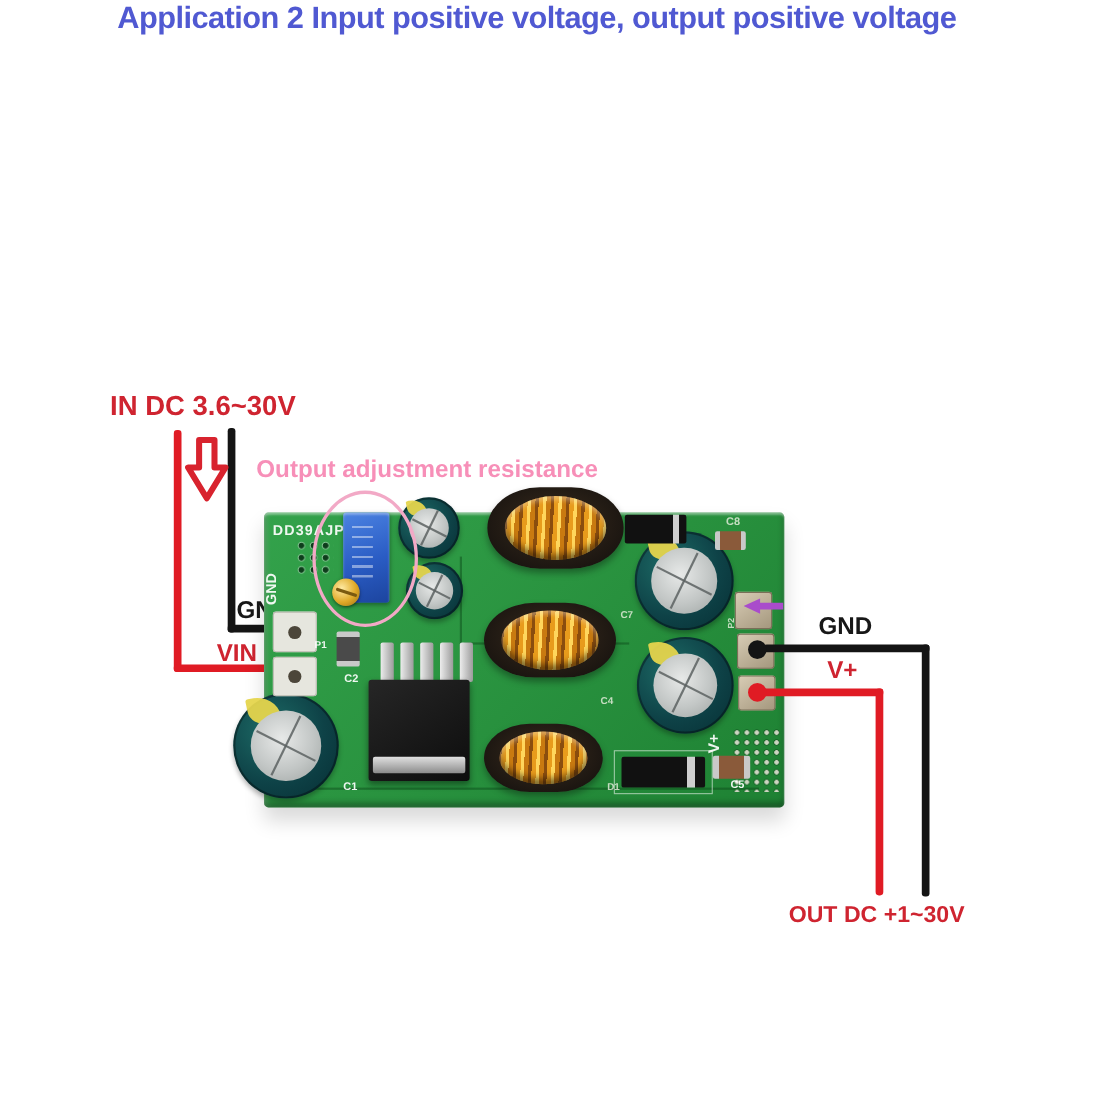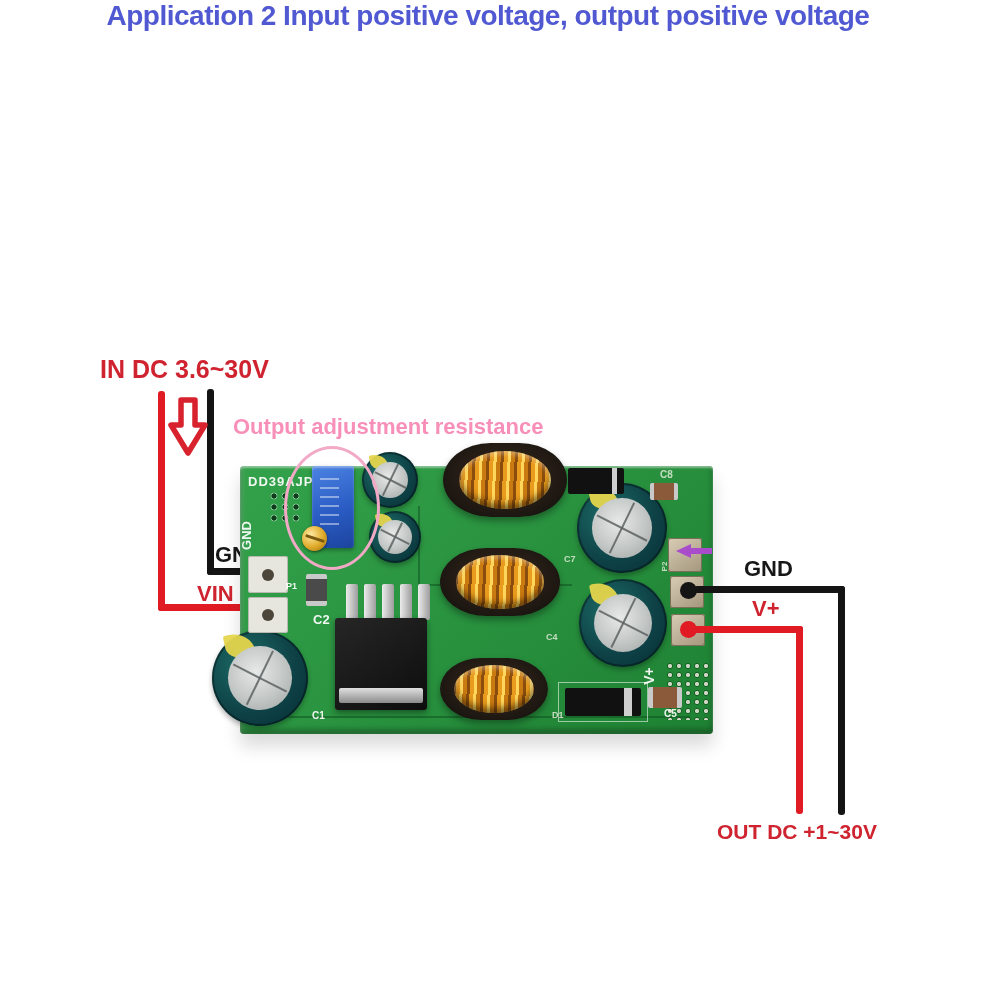--- a/index.html
+++ b/index.html
@@ -194,21 +194,21 @@
     <div class="smd" style="left:410px;top:17px;width:28px;height:17px;"></div>
 
     <div class="pad white" style="left:8px;top:90px;width:40px;height:37px;">
       <div class="pad-hole"></div>
     </div>
     <div class="pad white" style="left:8px;top:131px;width:40px;height:36px;">
       <div class="pad-hole"></div>
     </div>
     <div class="silk" style="left:46px;top:115px;font-size:9px;">P1</div>
     <div class="smd vert" style="left:66px;top:108px;width:21px;height:32px;"></div>
-    <div class="silk" style="left:73px;top:146px;font-size:13px;">C2</div>
+    <div class="silk" style="left:73px;top:146px;font-size:10px;">C2</div>
     <div class="silk" style="left:72px;top:244px;font-size:10px;">C1</div>
     <div class="silk dim" style="left:304px;top:88px;font-size:9px;margin-left:20px;">C7</div>
     <div class="silk dim" style="left:306px;top:166px;font-size:9px;">C4</div>
 
     <div class="pad" style="left:428px;top:72px;width:34px;height:34px;"></div>
     <div class="silk dim" style="left:420px;top:96px;font-size:8px;transform:rotate(-90deg);">P2</div>
     <div class="pad" style="left:430px;top:110px;width:34px;height:32px;">
       <div class="pad-hole"></div>
     </div>
     <div class="pad" style="left:431px;top:148px;width:34px;height:32px;">

